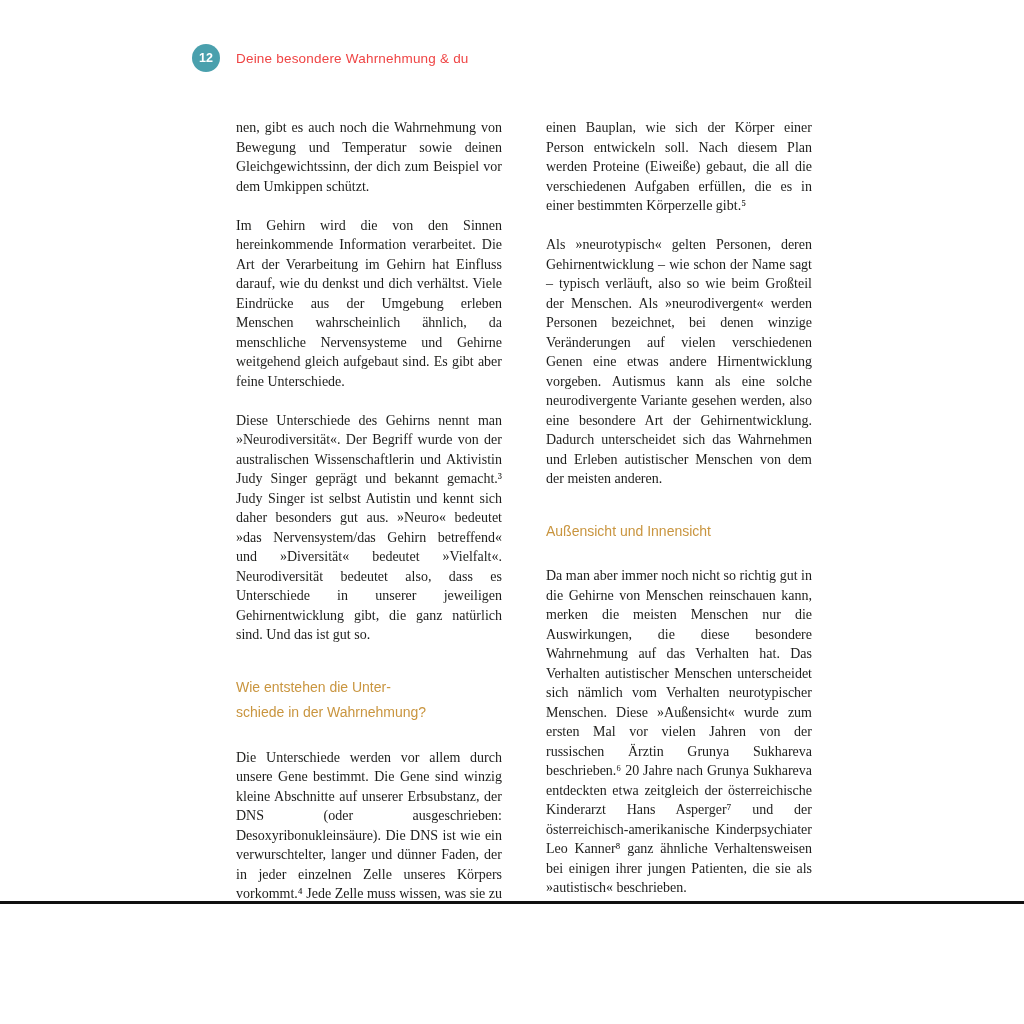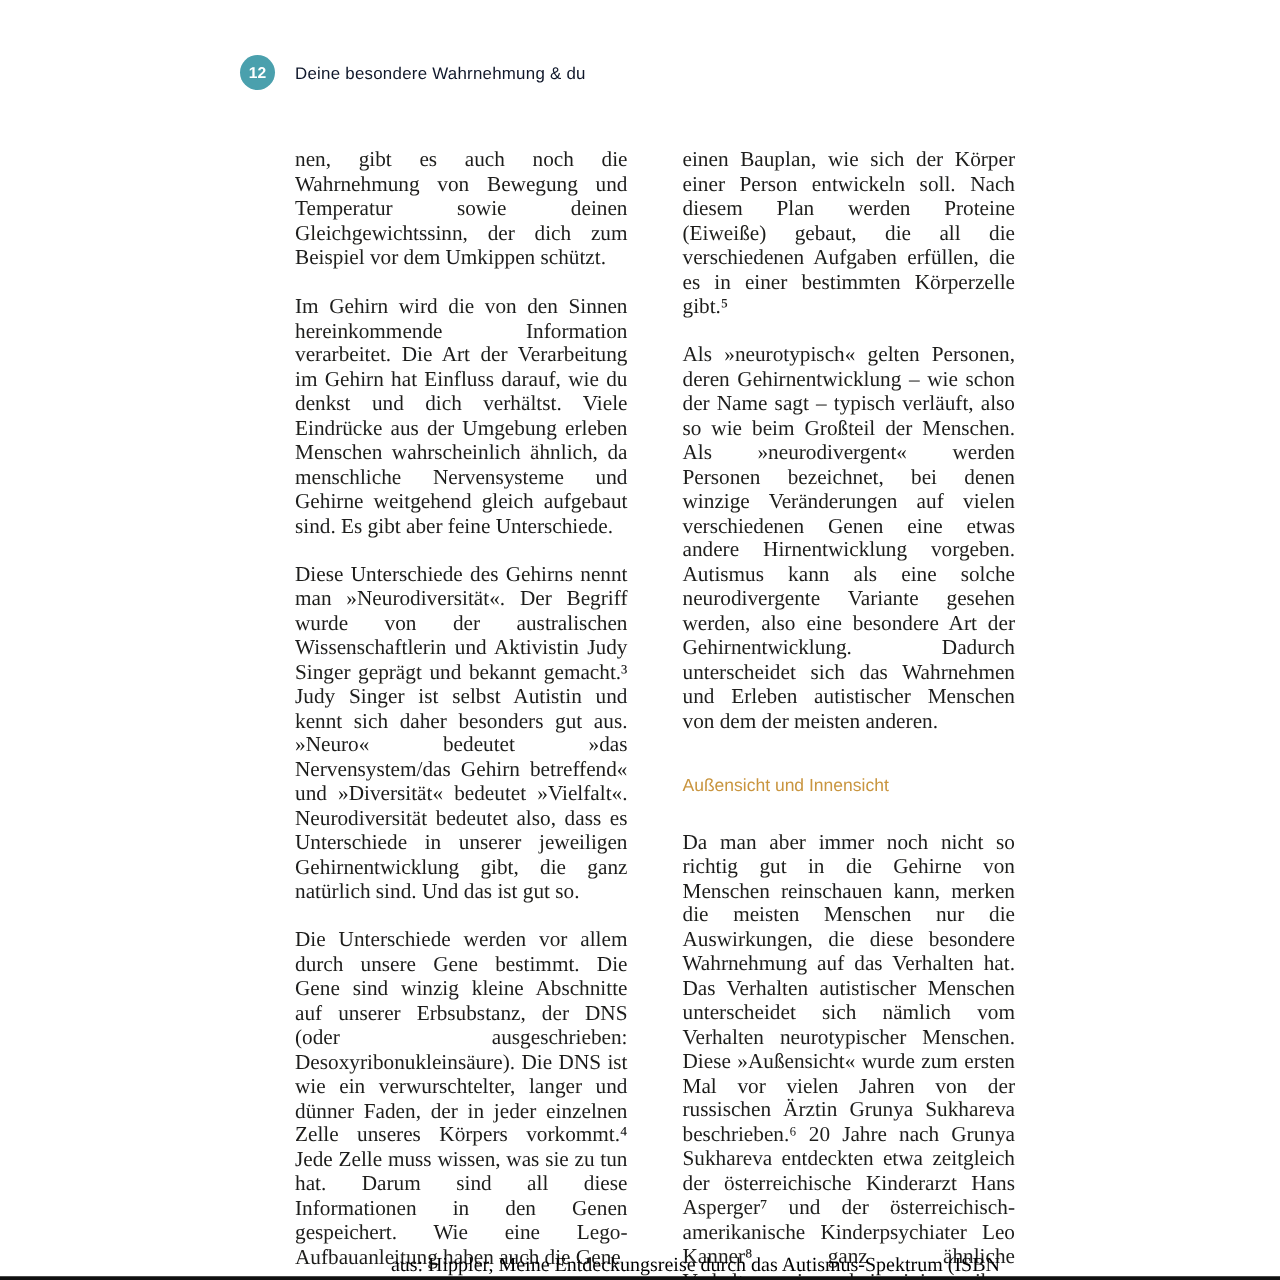--- a/index.html
+++ b/index.html
@@ -2,41 +2,41 @@
 <html lang="de"><head>
 <meta charset="utf-8">
 <style>
   html, body { margin: 0; padding: 0; }
   body {
     width: 1024px; height: 1024px;
     background: #ffffff;
     font-family: "Liberation Serif", serif;
     color: #1d1d1b;
   }
-  .page { position: relative; width: 1024px; height: 1024px; overflow: hidden; background: #ffffff; }
+  .page { position: relative; width: 1024px; height: 904px; overflow: hidden; background: #ffffff; }
 
   .header { position: absolute; top: 44px; left: 192px; display: flex; align-items: center; }
   .chapter-badge {
     width: 28px; height: 28px; border-radius: 50%;
     background: #4aa0ad; color: #ffffff;
     font-family: "Liberation Sans", sans-serif;
     font-size: 12.5px; font-weight: bold;
     display: flex; align-items: center; justify-content: center;
   }
   .chapter-title {
     margin-left: 16px;
-    color: #0f172a;
+    color: #ef4444;
     font-family: "Liberation Sans", sans-serif;
     font-size: 13.5px; letter-spacing: 0.2px;
   }
 
   .columns { position: absolute; top: 118px; left: 236px; width: 576px; display: flex; gap: 44px; }
   .col { width: 266px; }
   .col p {
-    font-size: 17px; line-height: 19.5px;
+    font-size: 14px; line-height: 19.5px;
     text-align: justify;
     margin: 0 0 19.5px 0;
     hyphens: auto; -webkit-hyphens: auto;
   }
   .col h2 {
     font-family: "Liberation Sans", sans-serif;
     font-weight: normal;
     color: #c9953f;
     font-size: 14px; line-height: 25.5px;
     margin: 30px 0 22px 0;
@@ -60,20 +60,21 @@
     </div>
     <div class="chapter-title">Deine besondere Wahrnehmung &amp; du</div>
   </div>
 
   <div class="columns">
 
     <div class="col">
       <p>nen, gibt es auch noch die Wahrnehmung von Bewegung und Temperatur sowie deinen Gleichgewichtssinn, der dich zum Beispiel vor dem Umkippen schützt.</p>
       <p>Im Gehirn wird die von den Sinnen hereinkommende Information verarbeitet. Die Art der Verarbeitung im Gehirn hat Einfluss darauf, wie du denkst und dich verhältst. Viele Eindrücke aus der Umgebung erleben Menschen wahrscheinlich ähnlich, da menschliche Nervensysteme und Gehirne weitgehend gleich aufgebaut sind. Es gibt aber feine Unterschiede.</p>
       <p>Diese Unterschiede des Gehirns nennt man »Neurodiversität«. Der Begriff wurde von der australischen Wissenschaftlerin und Aktivistin Judy Singer geprägt und bekannt gemacht.³ Judy Singer ist selbst Autistin und kennt sich daher besonders gut aus. »Neuro« bedeutet »das Nervensystem/das Gehirn betreffend« und »Diversität« bedeutet »Vielfalt«. Neurodiversität bedeutet also, dass es Unterschiede in unserer jeweiligen Gehirnentwicklung gibt, die ganz natürlich sind. Und das ist gut so.</p>
+      <h2><span>Wie entstehen die Unter-</span><br><span>schiede in der Wahrnehmung?</span></h2>
       <p>Die Unterschiede werden vor allem durch unsere Gene bestimmt. Die Gene sind winzig kleine Abschnitte auf unserer Erbsubstanz, der DNS (oder ausgeschrieben: Desoxyribonukleinsäure). Die DNS ist wie ein verwurschtelter, langer und dünner Faden, der in jeder einzelnen Zelle unseres Körpers vorkommt.⁴ Jede Zelle muss wissen, was sie zu tun hat. Darum sind all diese Informationen in den Genen gespeichert. Wie eine Lego-Aufbauanleitung haben auch die Gene</p>
     </div>
 
     <div class="col">
       <p>einen Bauplan, wie sich der Körper einer Person entwickeln soll. Nach diesem Plan werden Proteine (Eiweiße) gebaut, die all die verschiedenen Aufgaben erfüllen, die es in einer bestimmten Körperzelle gibt.⁵</p>
       <p>Als »neurotypisch« gelten Personen, deren Gehirnentwicklung – wie schon der Name sagt – typisch verläuft, also so wie beim Großteil der Menschen. Als »neurodivergent« werden Personen bezeichnet, bei denen winzige Veränderungen auf vielen verschiedenen Genen eine etwas andere Hirnentwicklung vorgeben. Autismus kann als eine solche neurodivergente Variante gesehen werden, also eine besondere Art der Gehirnentwicklung. Dadurch unterscheidet sich das Wahrnehmen und Erleben autistischer Menschen von dem der meisten anderen.</p>
       <h2>Außensicht und Innensicht</h2>
       <p>Da man aber immer noch nicht so richtig gut in die Gehirne von Menschen reinschauen kann, merken die meisten Menschen nur die Auswirkungen, die diese besondere Wahrnehmung auf das Verhalten hat. Das Verhalten autistischer Menschen unterscheidet sich nämlich vom Verhalten neurotypischer Menschen. Diese »Außensicht« wurde zum ersten Mal vor vielen Jahren von der russischen Ärztin Grunya Sukhareva beschrieben.⁶ 20 Jahre nach Grunya Sukhareva entdeckten etwa zeitgleich der österreichische Kinderarzt Hans Asperger⁷ und der österreichisch-amerikanische Kinderpsychiater Leo Kanner⁸ ganz ähnliche Verhaltensweisen bei einigen ihrer jungen Patienten, die sie als »autistisch« beschrieben.</p>
     </div>
 

